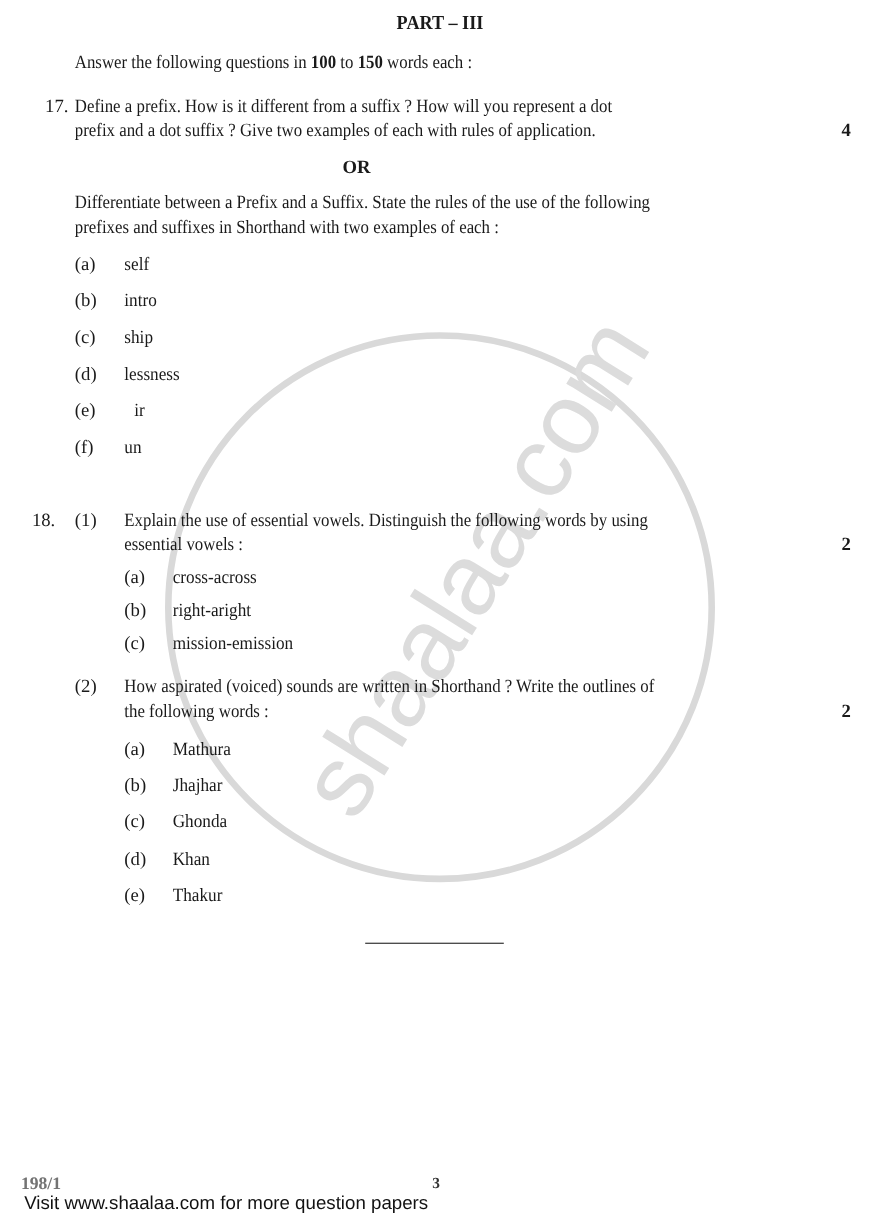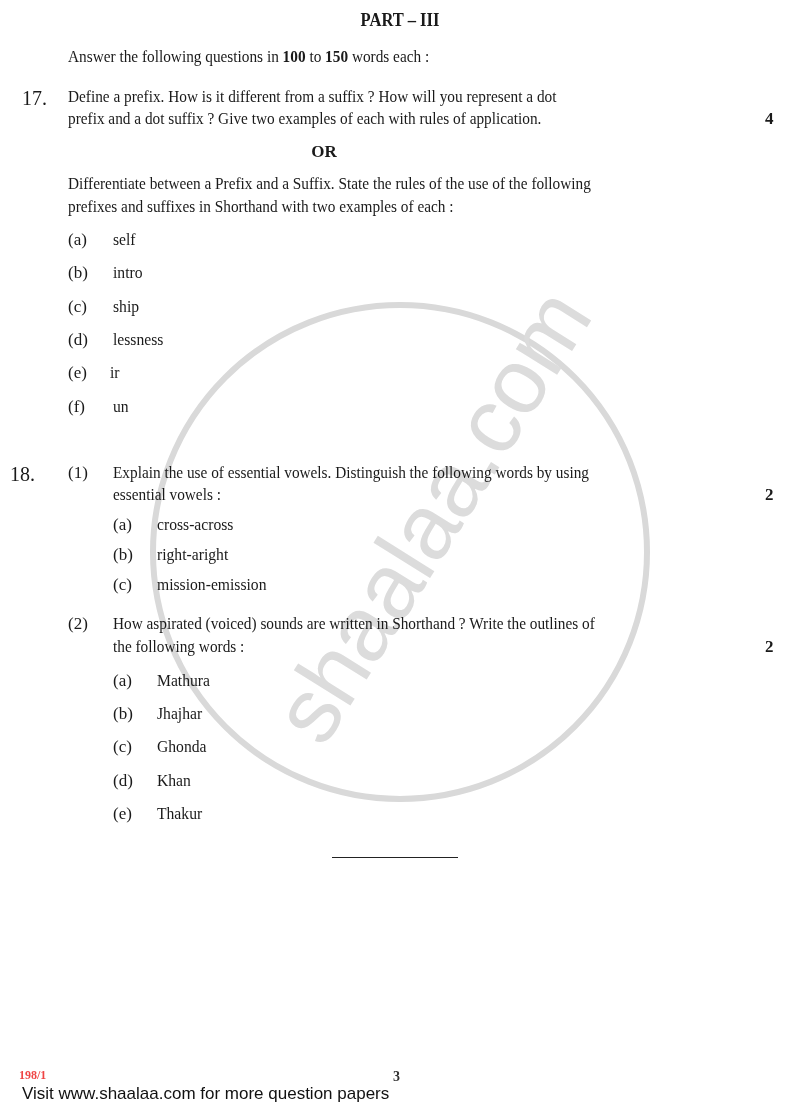--- a/index.html
+++ b/index.html
@@ -4,37 +4,37 @@
 <style>
   html, body { margin: 0; padding: 0; background: #ffffff; }
   body {
     width: 800px; height: 1103px; position: relative; overflow: hidden;
     font-family: "Liberation Serif", "DejaVu Serif", serif;
     color: #1a1a1a; font-size: 17px;
   }
   .abs { position: absolute; white-space: nowrap; }
   .part-title { left: 0; width: 800px; top: 10px; text-align: center; font-weight: bold; font-size: 18px; transform: scaleX(0.92); }
   .instr { left: 68px; top: 47px; font-size: 17px; transform-origin: left; transform: scaleX(0.9); }
-  .qnum { font-size: 20px; }
+  .qnum { font-size: 17px; margin-left: 19px; }
   .line { font-size: 17px; transform-origin: left; transform: scaleX(0.9); }
   .marks { left: 765px; font-weight: bold; font-size: 17px; }
   .or { left: 0; width: 648px; top: 142px; text-align: center; font-weight: bold; font-size: 17px; }
   .opt-label { font-size: 17px; }
   .opt-text { font-size: 17px; transform-origin: left; transform: scaleX(0.92); }
   .rule { left: 332px; top: 857px; width: 126px; height: 0; border-top: 1.5px solid #222; }
   .watermark-circle {
     left: 150px; top: 302px; width: 500px; height: 500px; border-radius: 50%;
     border: 6px solid #d9d9d9; box-sizing: border-box;
   }
   .watermark-text {
     left: 205px; top: 520px; font-family: "Liberation Sans", "DejaVu Sans", sans-serif;
     font-size: 92px; color: #dcdcdc; transform: rotate(-58deg); transform-origin: 190px 50px;
     letter-spacing: -1px;
   }
-  .footer-code { left: 19px; top: 1068px; font-weight: bold; font-size: 12px; color: #ef4444; }
+  .footer-code { left: 19px; top: 1068px; font-weight: bold; font-size: 16px; color: #737373; }
   .footer-visit { left: 22px; top: 1084px; font-family: "Liberation Sans", "DejaVu Sans", sans-serif; font-size: 17px; color: #111; }
   .footer-page { left: 393px; top: 1069px; font-weight: bold; font-size: 14px; color: #333; }
 </style>
 </head>
 <body>
 
 <div class="abs watermark-circle"></div>
 <div class="abs watermark-text">shaalaa.com</div>
 
 <div class="abs part-title">PART – III</div>
@@ -51,21 +51,21 @@
 
 <div class="abs opt-label" style="left:68px; top:230px;">(a)</div>
 <div class="abs opt-text" style="left:113px; top:230px;">self</div>
 <div class="abs opt-label" style="left:68px; top:263px;">(b)</div>
 <div class="abs opt-text" style="left:113px; top:263px;">intro</div>
 <div class="abs opt-label" style="left:68px; top:297px;">(c)</div>
 <div class="abs opt-text" style="left:113px; top:297px;">ship</div>
 <div class="abs opt-label" style="left:68px; top:330px;">(d)</div>
 <div class="abs opt-text" style="left:113px; top:330px;">lessness</div>
 <div class="abs opt-label" style="left:68px; top:363px;">(e)</div>
-<div class="abs opt-text" style="left:110px; top:363px;">ir</div>
+<div class="abs opt-text" style="left:122px; top:363px;">ir</div>
 <div class="abs opt-label" style="left:68px; top:397px;">(f)</div>
 <div class="abs opt-text" style="left:113px; top:397px;">un</div>
 
 <div class="abs qnum" style="left:10px; top:463px;">18.</div>
 <div class="abs opt-label" style="left:68px; top:463px;">(1)</div>
 <div class="abs line" style="left:113px; top:463px;">Explain the use of essential vowels. Distinguish the following words by using</div>
 <div class="abs line" style="left:113px; top:485px;">essential vowels :</div>
 <div class="abs marks" style="top:485px;">2</div>
 
 <div class="abs opt-label" style="left:113px; top:515px;">(a)</div>

